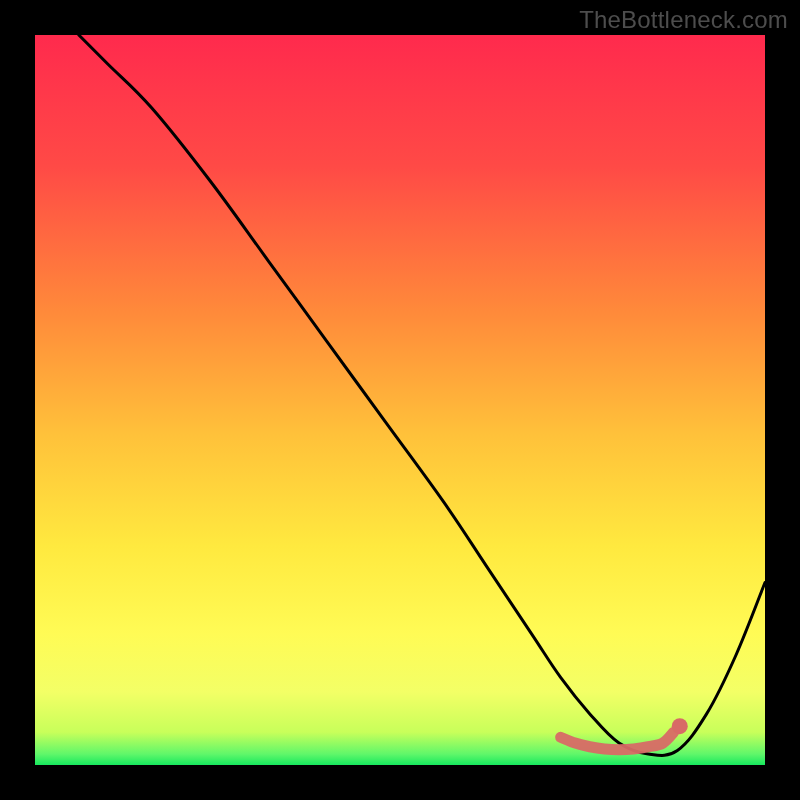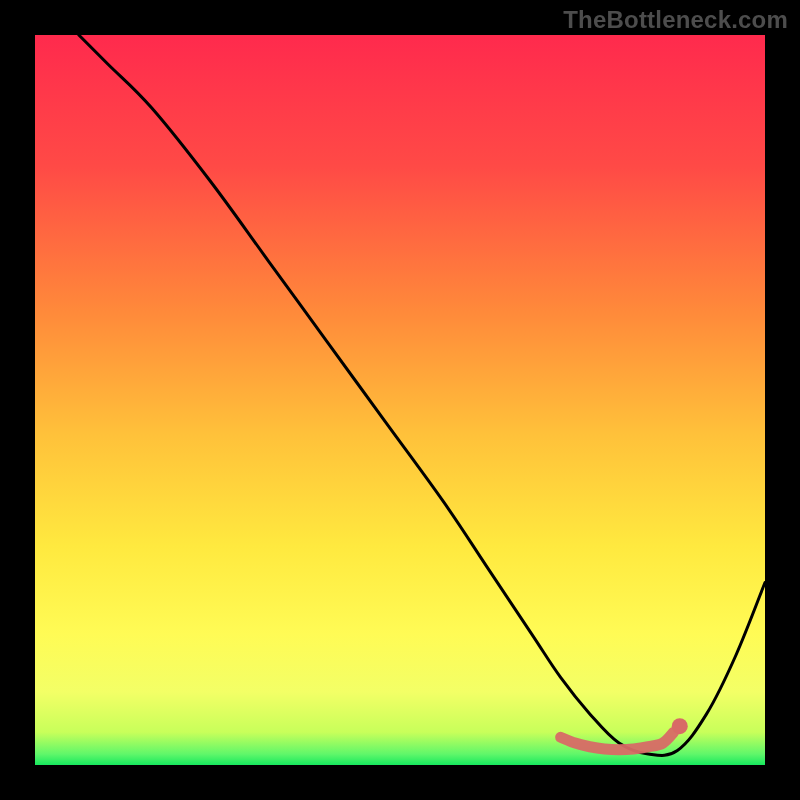--- a/index.html
+++ b/index.html
@@ -18,21 +18,21 @@
     width: 800px;
     height: 800px;
     background: #000;
   }
   .watermark {
     position: absolute;
     top: 6px;
     right: 12px;
     color: #4d4d4d;
     font-size: 24px;
-    font-weight: 700;
+    font-weight: 400;
     letter-spacing: 0.2px;
   }
   .plot {
     position: absolute;
     left: 35px;
     top: 35px;
     width: 730px;
     height: 730px;
   }
   svg { display: block; }

